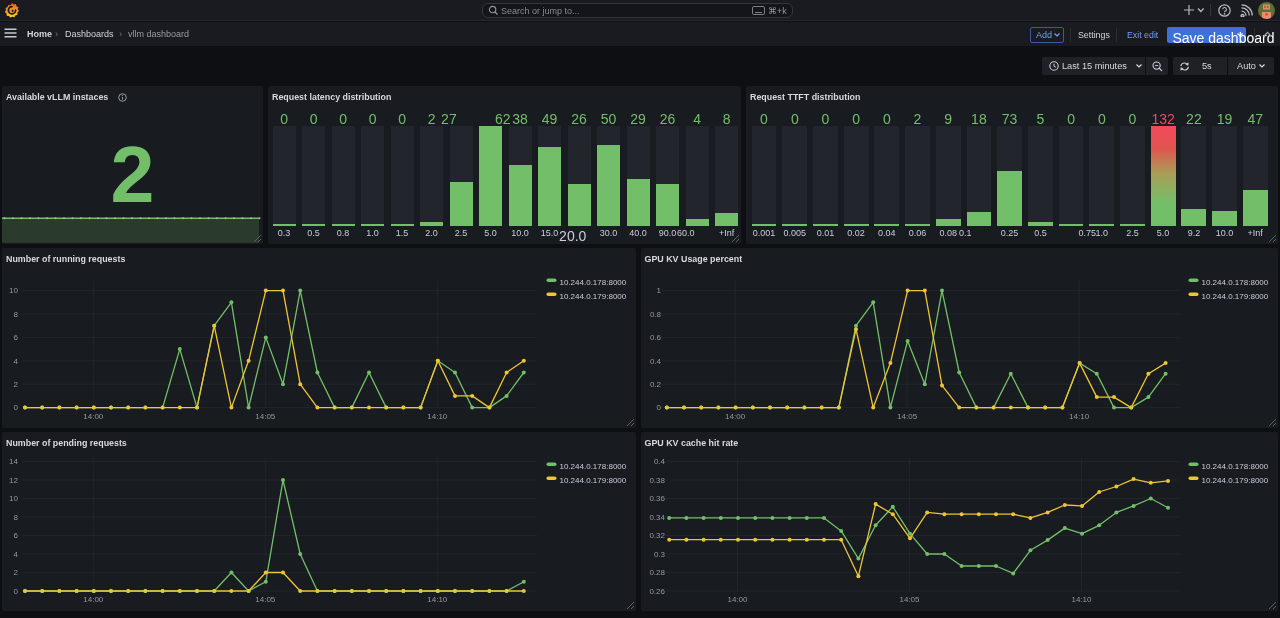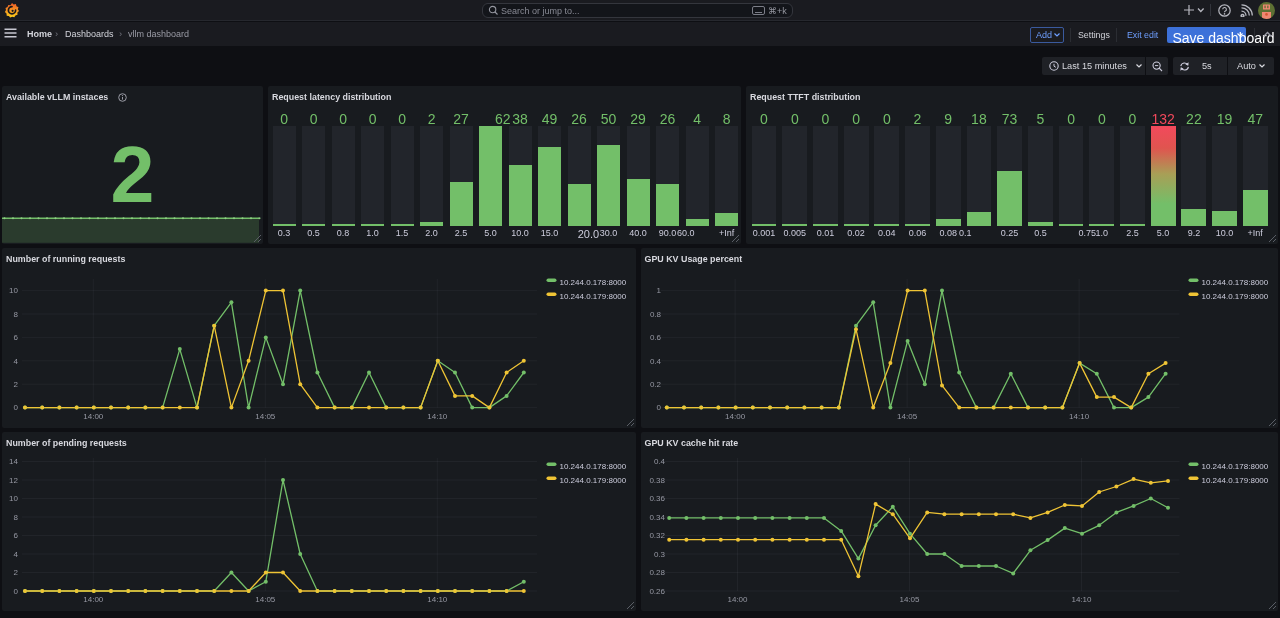--- a/index.html
+++ b/index.html
@@ -190,38 +190,38 @@
     <div style="position:absolute;left:122.5px;top:40.2px;width:23.2px;height:99.4px;background:#22252b"></div>
     <div style="position:absolute;left:122.5px;top:138.0px;width:23.2px;height:1.6px;background:#73BF69"></div>
     <div style="position:absolute;left:114.1px;top:24.5px;width:40px;text-align:center;font-size:14px;color:#73BF69">0</div>
     <div style="position:absolute;left:114.1px;top:141.6px;width:40px;text-align:center;font-size:9px;color:#ccccdc">1.5</div>
     <div style="position:absolute;left:152.0px;top:40.2px;width:23.2px;height:99.4px;background:#22252b"></div>
     <div style="position:absolute;left:152.0px;top:136.4px;width:23.2px;height:3.2px;background:#73BF69"></div>
     <div style="position:absolute;left:143.6px;top:24.5px;width:40px;text-align:center;font-size:14px;color:#73BF69">2</div>
     <div style="position:absolute;left:143.6px;top:141.6px;width:40px;text-align:center;font-size:9px;color:#ccccdc">2.0</div>
     <div style="position:absolute;left:181.5px;top:40.2px;width:23.2px;height:99.4px;background:#22252b"></div>
     <div style="position:absolute;left:181.5px;top:96.3px;width:23.2px;height:43.3px;background:#73BF69"></div>
-    <div style="position:absolute;left:173.1px;top:24.5px;width:40px;text-align:center;font-size:14px;color:#73BF69">27</div>
+    <div style="position:absolute;left:173.1px;top:24.5px;width:40px;font-size:14px;color:#73BF69">27</div>
     <div style="position:absolute;left:173.1px;top:141.6px;width:40px;text-align:center;font-size:9px;color:#ccccdc">2.5</div>
     <div style="position:absolute;left:211.0px;top:40.2px;width:23.2px;height:99.4px;background:#22252b"></div>
     <div style="position:absolute;left:211.0px;top:40.2px;width:23.2px;height:99.4px;background:#73BF69"></div>
     <div style="position:absolute;left:202.6px;top:24.5px;width:40px;text-align:right;font-size:14px;color:#73BF69">62</div>
     <div style="position:absolute;left:202.6px;top:141.6px;width:40px;text-align:center;font-size:9px;color:#ccccdc">5.0</div>
     <div style="position:absolute;left:240.5px;top:40.2px;width:23.2px;height:99.4px;background:#22252b"></div>
     <div style="position:absolute;left:240.5px;top:78.7px;width:23.2px;height:60.9px;background:#73BF69"></div>
     <div style="position:absolute;left:232.1px;top:24.5px;width:40px;text-align:center;font-size:14px;color:#73BF69">38</div>
     <div style="position:absolute;left:232.1px;top:141.6px;width:40px;text-align:center;font-size:9px;color:#ccccdc">10.0</div>
     <div style="position:absolute;left:270.0px;top:40.2px;width:23.2px;height:99.4px;background:#22252b"></div>
     <div style="position:absolute;left:270.0px;top:61.0px;width:23.2px;height:78.6px;background:#73BF69"></div>
     <div style="position:absolute;left:261.6px;top:24.5px;width:40px;text-align:center;font-size:14px;color:#73BF69">49</div>
     <div style="position:absolute;left:261.6px;top:141.6px;width:40px;text-align:center;font-size:9px;color:#ccccdc">15.0</div>
     <div style="position:absolute;left:299.5px;top:40.2px;width:23.2px;height:99.4px;background:#22252b"></div>
     <div style="position:absolute;left:299.5px;top:97.9px;width:23.2px;height:41.7px;background:#73BF69"></div>
     <div style="position:absolute;left:291.1px;top:24.5px;width:40px;text-align:center;font-size:14px;color:#73BF69">26</div>
-    <div style="position:absolute;left:291.1px;top:141.6px;width:40px;text-align:right;font-size:11px;color:#ccccdc">20.0</div>
+    <div style="position:absolute;left:291.1px;top:141.6px;width:40px;text-align:left;font-size:14px;color:#ccccdc">20.0</div>
     <div style="position:absolute;left:329.0px;top:40.2px;width:23.2px;height:99.4px;background:#22252b"></div>
     <div style="position:absolute;left:329.0px;top:59.4px;width:23.2px;height:80.2px;background:#73BF69"></div>
     <div style="position:absolute;left:320.6px;top:24.5px;width:40px;text-align:center;font-size:14px;color:#73BF69">50</div>
     <div style="position:absolute;left:320.6px;top:141.6px;width:40px;text-align:center;font-size:9px;color:#ccccdc">30.0</div>
     <div style="position:absolute;left:358.5px;top:40.2px;width:23.2px;height:99.4px;background:#22252b"></div>
     <div style="position:absolute;left:358.5px;top:93.1px;width:23.2px;height:46.5px;background:#73BF69"></div>
     <div style="position:absolute;left:350.1px;top:24.5px;width:40px;text-align:center;font-size:14px;color:#73BF69">29</div>
     <div style="position:absolute;left:350.1px;top:141.6px;width:40px;text-align:center;font-size:9px;color:#ccccdc">40.0</div>
     <div style="position:absolute;left:388.0px;top:40.2px;width:23.2px;height:99.4px;background:#22252b"></div>
     <div style="position:absolute;left:388.0px;top:97.9px;width:23.2px;height:41.7px;background:#73BF69"></div>

